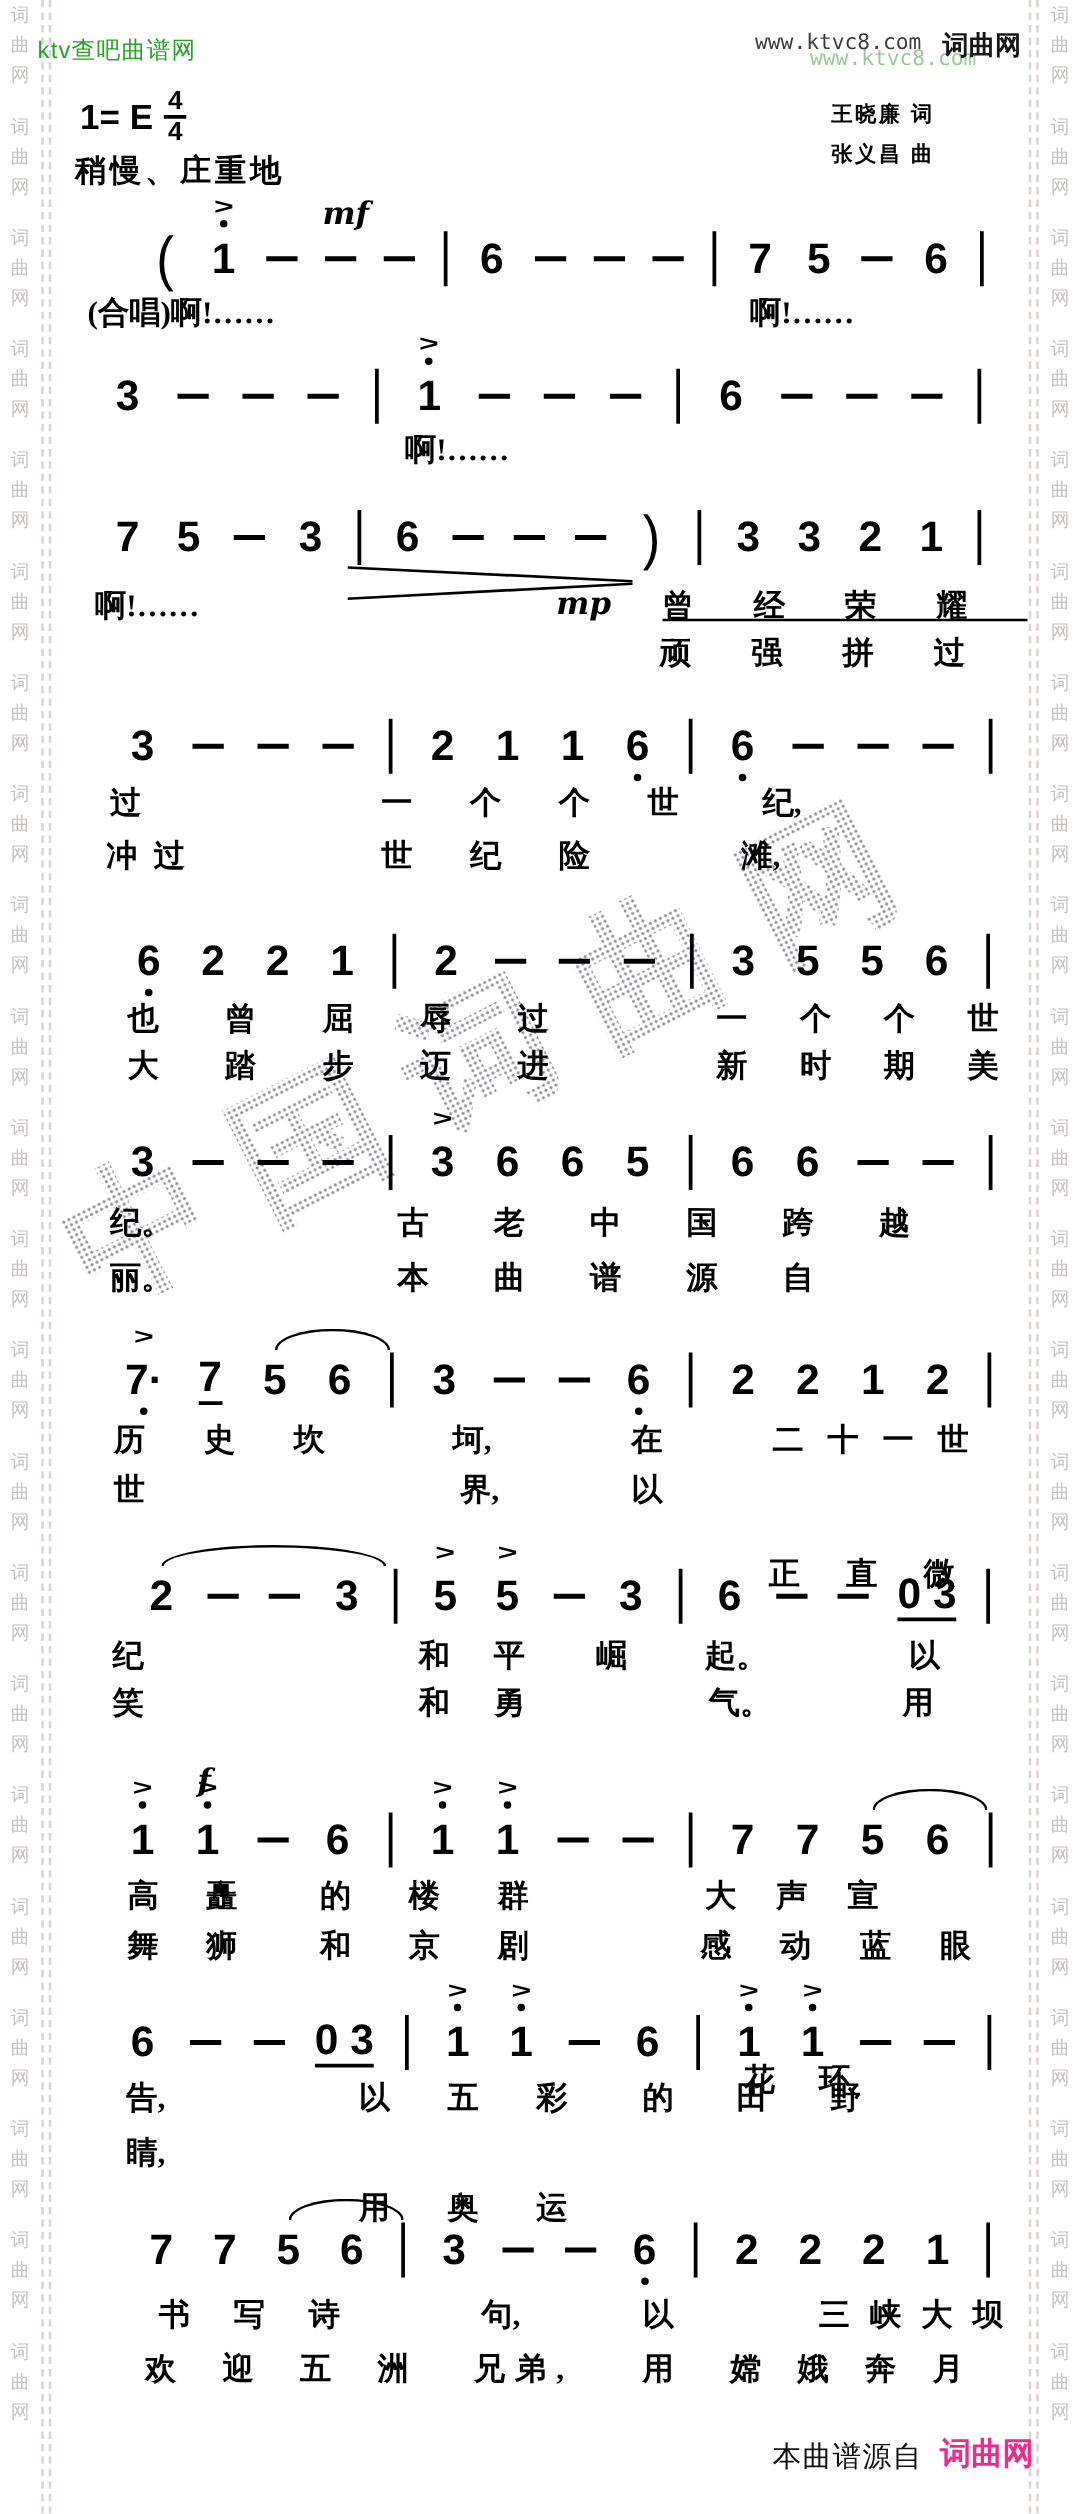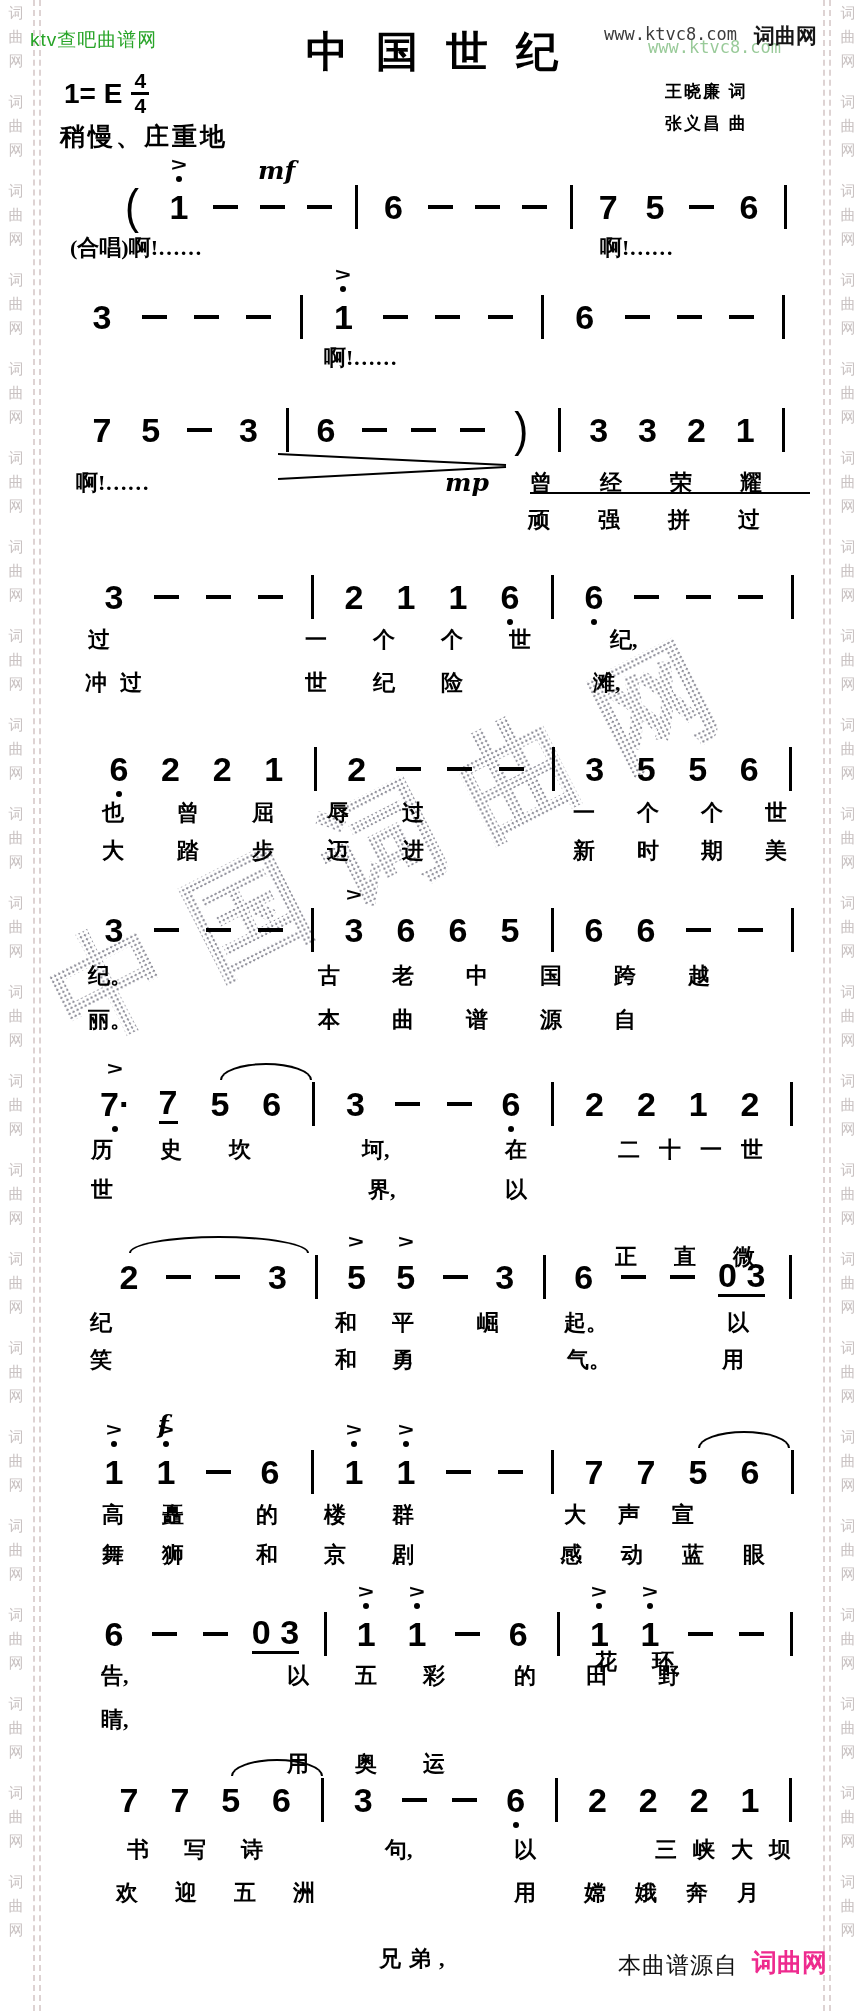--- a/index.html
+++ b/index.html
@@ -42,21 +42,21 @@
   .accent{position:absolute;top:-21px;left:50%;transform:translateX(-50%) scale(1.5,1);
           font-size:18px;font-weight:700;line-height:1;}
   .accent.hi2{top:-28px;}
   .odot{position:absolute;left:50%;transform:translateX(-50%);width:6px;height:6px;border-radius:50%;background:#000;}
   .odot.above{top:-8px;} .odot.below{bottom:-5px;}
   .tie{position:absolute;top:-18px;left:14px;height:15px;border:2.5px solid #000;border-bottom:none;
        border-radius:50% 50% 0 0 / 100% 100% 0 0;}
   .dyn{position:absolute;font-family:"DejaVu Serif",serif;font-style:italic;font-weight:700;
        font-size:25px;z-index:3;}
   .hairpin{position:absolute;left:278px;top:450px;z-index:3;}
-  .lyrseg{position:absolute;font-size:22px;font-weight:700;white-space:nowrap;z-index:3;
+  .lyrseg{position:absolute;font-size:25px;font-weight:700;white-space:nowrap;z-index:3;
           font-family:"Liberation Serif","DejaVu Serif",serif;}
   
   .wm{position:absolute;left:60px;top:930px;font-size:118px;font-weight:700;letter-spacing:34px;
       white-space:nowrap;transform:rotate(-27deg);transform-origin:0 50%;z-index:1;
       color:rgba(160,160,165,0.35);}
   @supports (-webkit-background-clip: text){
     .wm{background:radial-gradient(circle,#90909a 1.1px,transparent 1.3px);background-size:4.5px 4.5px;
         -webkit-background-clip:text;color:transparent;}
   }
   
@@ -295,21 +295,20 @@
   <div class="vdash" style="left:33px"></div>
   <div class="vdash" style="left:39px"></div>
   <div class="vdash" style="right:33px"></div>
   <div class="vdash" style="right:39px"></div>
 
   <div class="site-link">ktv查吧曲谱网</div>
   <div class="url-green">www.ktvc8.com</div>
   <div class="url-dark">www.ktvc8.com</div>
   <div class="brand">词曲网</div>
 
-  <div class="title">中国世纪</div>
 
   <div class="keysig">
     <span>1= E</span>
     <span class="frac">
       <span class="ftop">4</span>
       <span>4</span>
     </span>
   </div>
   <div class="tempo">稍慢、庄重地</div>
   <div class="credit l1">王晓廉 词</div>
@@ -932,20 +931,20 @@
       <div class="lyrseg" style="left: 287px; top: 1661px; letter-spacing: 46px;">以五彩</div>
       <div class="lyrseg" style="left: 514px; top: 1661px; letter-spacing: 50px;">的田野</div>
       <div class="lyrseg" style="left: 101px; top: 1705px;">睛,</div>
       <div class="lyrseg" style="left: 287px; top: 1705px; letter-spacing: 46px; margin-top: 44px;">用奥运</div>
       <div class="lyrseg" style="left: 595px; top: 1647px; letter-spacing: 35px;">花环</div>
       <div class="lyrseg" style="left: 127px; top: 1835px; letter-spacing: 35px;">书写诗</div>
       <div class="lyrseg" style="left: 385px; top: 1835px;">句,</div>
       <div class="lyrseg" style="left: 514px; top: 1835px;">以</div>
       <div class="lyrseg" style="left: 615px; top: 1835px; letter-spacing: 16px; margin-left: 40px;">三峡大坝</div>
       <div class="lyrseg" style="left: 116px; top: 1878px; letter-spacing: 37px;">欢迎五洲</div>
-      <div class="lyrseg" style="left: 379px; top: 1944px; letter-spacing: 8px; text-align: right;">兄弟,</div>
+      <div class="lyrseg" style="left: 379px; top: 1878px; letter-spacing: 8px; text-align: right;">兄弟,</div>
       <div class="lyrseg" style="left: 514px; top: 1878px;">用</div>
       <div class="lyrseg" style="left: 584px; top: 1878px; letter-spacing: 29px;">嫦娥奔月</div>
     </div>
 
   <div class="footer-label">本曲谱源自</div>
   <div class="footer-site">词曲网</div>
 </div>
 
 </body></html>

